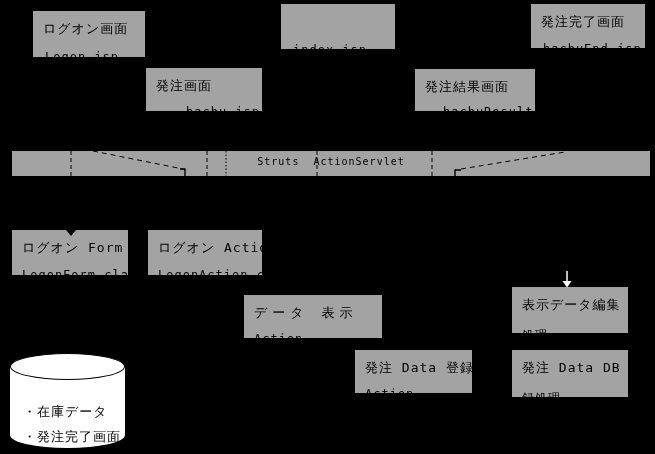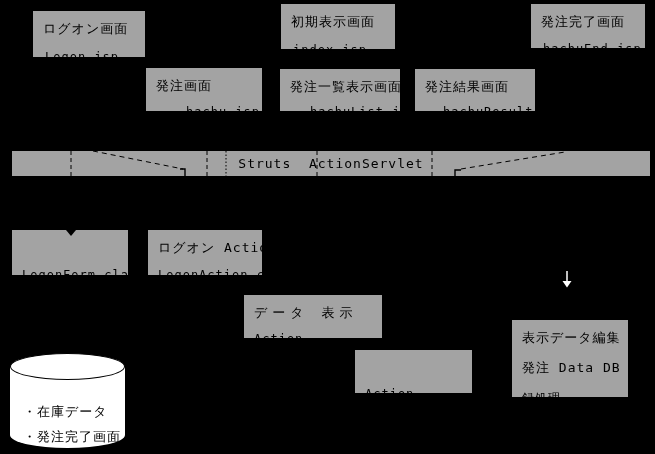--- a/index.html
+++ b/index.html
@@ -21,29 +21,29 @@
   #b-init{left:281px;top:4px;width:114px;height:45px;}
   #b-complete{left:531px;top:4px;width:114px;height:44px;}
   
   #b-order{left:146px;top:68px;width:116px;height:43px;}
   #b-orderlist{left:280px;top:69px;width:120px;height:42px;}
   #b-orderresult{left:415px;top:69px;width:120px;height:42px;}
   
   #servlet-bar{left:12px;top:151px;width:638px;height:25px;}
   #servlet-bar .bar-label{
     position:absolute;left:0;top:5px;width:100%;text-align:center;
-    font-size:13px;color:#000;letter-spacing:1px;white-space:pre;
+    font-size:10px;color:#000;letter-spacing:1px;white-space:pre;
   }
   #servlet-bar svg{position:absolute;left:0;top:0;}
   
   #b-logonform{left:12px;top:230px;width:116px;height:45px;}
   #b-logonaction{left:148px;top:230px;width:114px;height:45px;}
   #b-datadisp{left:244px;top:295px;width:138px;height:43px;}
   #b-datadisp .title{letter-spacing:5px;}
-  #b-dispedit{left:512px;top:287px;width:116px;height:46px;margin-top:33px;}
+  #b-dispedit{left:512px;top:287px;width:116px;height:46px;}
   #b-orderregist{left:355px;top:350px;width:117px;height:43px;}
   #b-orderdb{left:512px;top:350px;width:116px;height:47px;}
   
   .down-tri{
     position:absolute;left:54px;top:0;width:0;height:0;
     border-left:5px solid transparent;border-right:5px solid transparent;
     border-top:6px solid #000;
   }
   
   #edit-arrow{position:absolute;left:560px;top:271px;width:14px;height:17px;}
@@ -64,35 +64,30 @@
 </head>
 <body>
 
 <div id="stage">
 
   <div class="box" id="b-logon">
     <div class="title">ログオン画面</div>
     <div class="subtitle" style="top:39px;">Logon.jsp</div>
   </div>
   <div class="box" id="b-init">
-    <div class="title">初期表示画面</div>
     <div class="subtitle" style="top:39px;">index.jsp</div>
   </div>
   <div class="box" id="b-complete">
     <div class="title">発注完了画面</div>
     <div class="subtitle" style="top:38px;">hachuEnd.jsp</div>
   </div>
 
   <div class="box" id="b-order">
     <div class="title">発注画面</div>
     <div class="subtitle" style="top:37px;left:40px;">hachu.jsp</div>
-  </div>
-  <div class="box" id="b-orderlist">
-    <div class="title">発注一覧表示画面</div>
-    <div class="subtitle" style="top:36px;left:30px;">hachuList.jsp</div>
   </div>
   <div class="box" id="b-orderresult">
     <div class="title">発注結果画面</div>
     <div class="subtitle" style="top:36px;left:28px;">hachuResult.jsp</div>
   </div>
 
   <div class="box" id="servlet-bar">
     <svg width="638" height="25" viewBox="0 0 638 25">
 
       <line x1="59" y1="0" x2="59" y2="25" stroke="#000" stroke-width="1" stroke-dasharray="4 3"></line>
@@ -105,35 +100,37 @@
       <polyline points="168,18 173,18 173,25" fill="none" stroke="#000" stroke-width="1.4"></polyline>
 
       <polyline points="443,25 443,19 449,19" fill="none" stroke="#000" stroke-width="1.4"></polyline>
       <line x1="449" y1="18" x2="553" y2="1" stroke="#000" stroke-width="1" stroke-dasharray="5 4"></line>
     </svg>
     <div class="bar-label">Struts  ActionServlet</div>
   </div>
 
   <div class="box" id="b-logonform">
     <span class="down-tri"></span>
+    <div class="title">ログオン Form</div>
     <div class="subtitle" style="top:38px;left:10px;">LogonForm.clas</div>
   </div>
   <div class="box" id="b-logonaction">
     <div class="title">ログオン Action</div>
     <div class="subtitle" style="top:38px;left:10px;">LogonAction.cl</div>
   </div>
   <div class="box" id="b-datadisp">
     <div class="title">データ 表示</div>
     <div class="subtitle" style="top:37px;left:10px;">Action</div>
   </div>
   <div class="box" id="b-dispedit">
     <div class="title">表示データ編集</div>
     <div class="subtitle" style="top:40px;left:10px;">処理</div>
   </div>
   <div class="box" id="b-orderregist">
+    <div class="title">発注 Data 登録</div>
     <div class="subtitle" style="top:37px;left:10px;">Action</div>
   </div>
   <div class="box" id="b-orderdb">
     <div class="title">発注 Data DB 登</div>
     <div class="subtitle" style="top:40px;left:10px;">録処理</div>
   </div>
 
   <svg id="edit-arrow" viewBox="0 0 14 17">
     <line x1="7" y1="0" x2="7" y2="11" stroke="#fff" stroke-width="1.5"></line>
     <polygon points="2.5,10 11.5,10 7,16.5" fill="#fff"></polygon>

